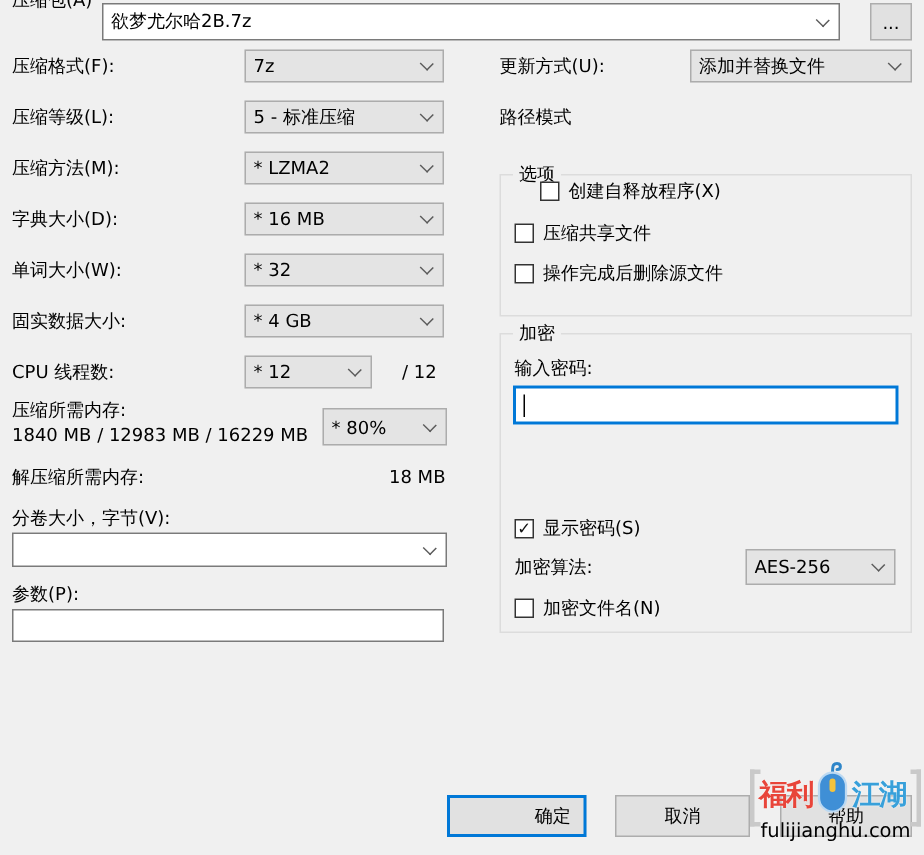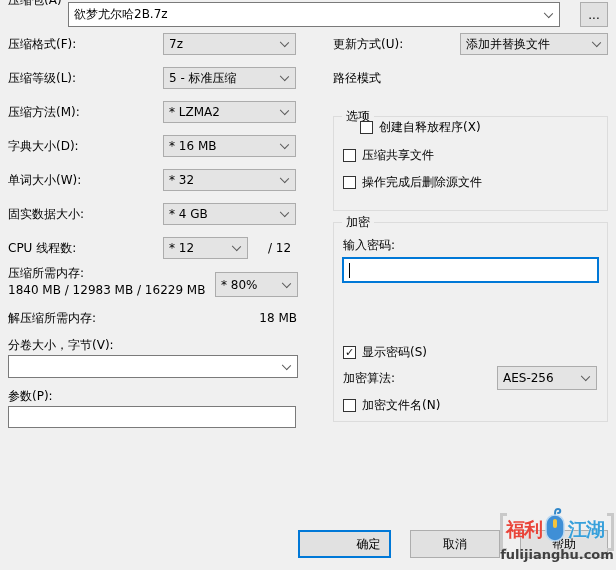--- a/index.html
+++ b/index.html
@@ -42,21 +42,21 @@
     display:flex; align-items:center; justify-content:center;
     font-size:11px; line-height:11px; margin-right:6px; color:#111; font-weight:bold;
   }
   .memval { line-height:14px; }
   .wm { position:absolute; left:500px; top:503px; width:114px; height:66px; z-index:5; }
   .wm .row { position:absolute; top:14px; left:6px; display:flex; align-items:center; }
   .wm .t-red { color:#e8453a; font-weight:bold; font-size:19px; letter-spacing:-1px; text-shadow:0 0 1px #fff; }
   .wm .t-blue { color:#38a0da; font-weight:bold; font-size:19px; letter-spacing:-1px; text-shadow:0 0 1px #fff; }
   .wm .domain {
     position:absolute; top:44px; left:0; width:100%; text-align:center;
-    color:#404040; font-weight:bold; font-size:13px; letter-spacing:0;
+    color:#000000; font-weight:normal; font-size:13px; letter-spacing:0;
   }
   .wm .brk { position:absolute; width:7px; height:38px; top:10px; }
   .wm .brk.l { left:0; border-left:3px solid #c9c9c9; border-top:3px solid #c9c9c9; border-bottom:3px solid #c9c9c9; }
   .wm .brk.r { right:0; border-right:3px solid #c9c9c9; border-top:3px solid #c9c9c9; border-bottom:3px solid #c9c9c9; }
   .suffix { position:absolute; line-height:14px; }
 </style>
 </head>
 <body>
 
 <div class="dialog">

